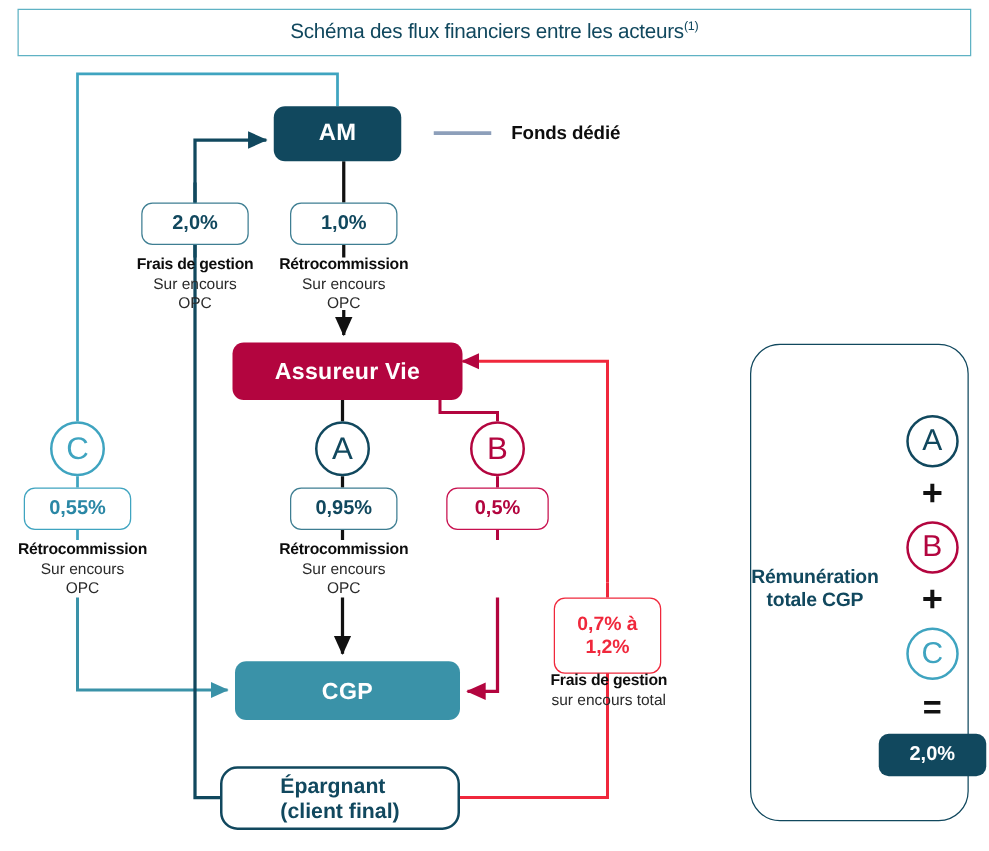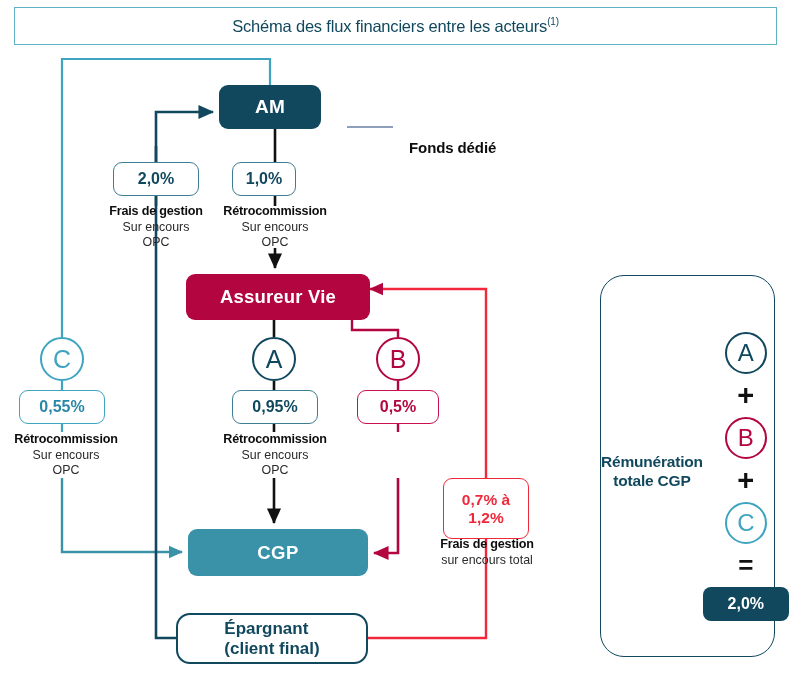--- a/index.html
+++ b/index.html
@@ -113,21 +113,21 @@
     font-weight: bold;
     text-align: center;
   }
   #pill-2 {
     left: 113px; top: 162px; width: 86px; height: 34px;
     border: 1.6px solid #3e7e92;
     color: #11485e;
     font-size: 16px;
   }
   #pill-1 {
-    left: 232px; top: 162px; width: 64px; height: 34px;
+    left: 232px; top: 162px; width: 86px; height: 34px;
     border: 1.6px solid #3e7e92;
     color: #11485e;
     font-size: 16px;
   }
   #pill-095 {
     left: 232px; top: 390px; width: 86px; height: 34px;
     border: 1.6px solid #3e7e92;
     color: #11485e;
     font-size: 16px;
   }
@@ -212,21 +212,20 @@
     width: 46px;
     height: 2.4px;
     background: #8d9fba;
   }
   #legend-fonds .legend-label {
     font-size: 15px;
     font-weight: bold;
     color: #0d0d0d;
     white-space: nowrap;
     letter-spacing: -0.1px;
-    margin-top: 41px;
   }
 
   
   #summary-panel {
     position: absolute;
     left: 600px;
     top: 275px;
     width: 175px;
     height: 382px;
     box-sizing: border-box;

